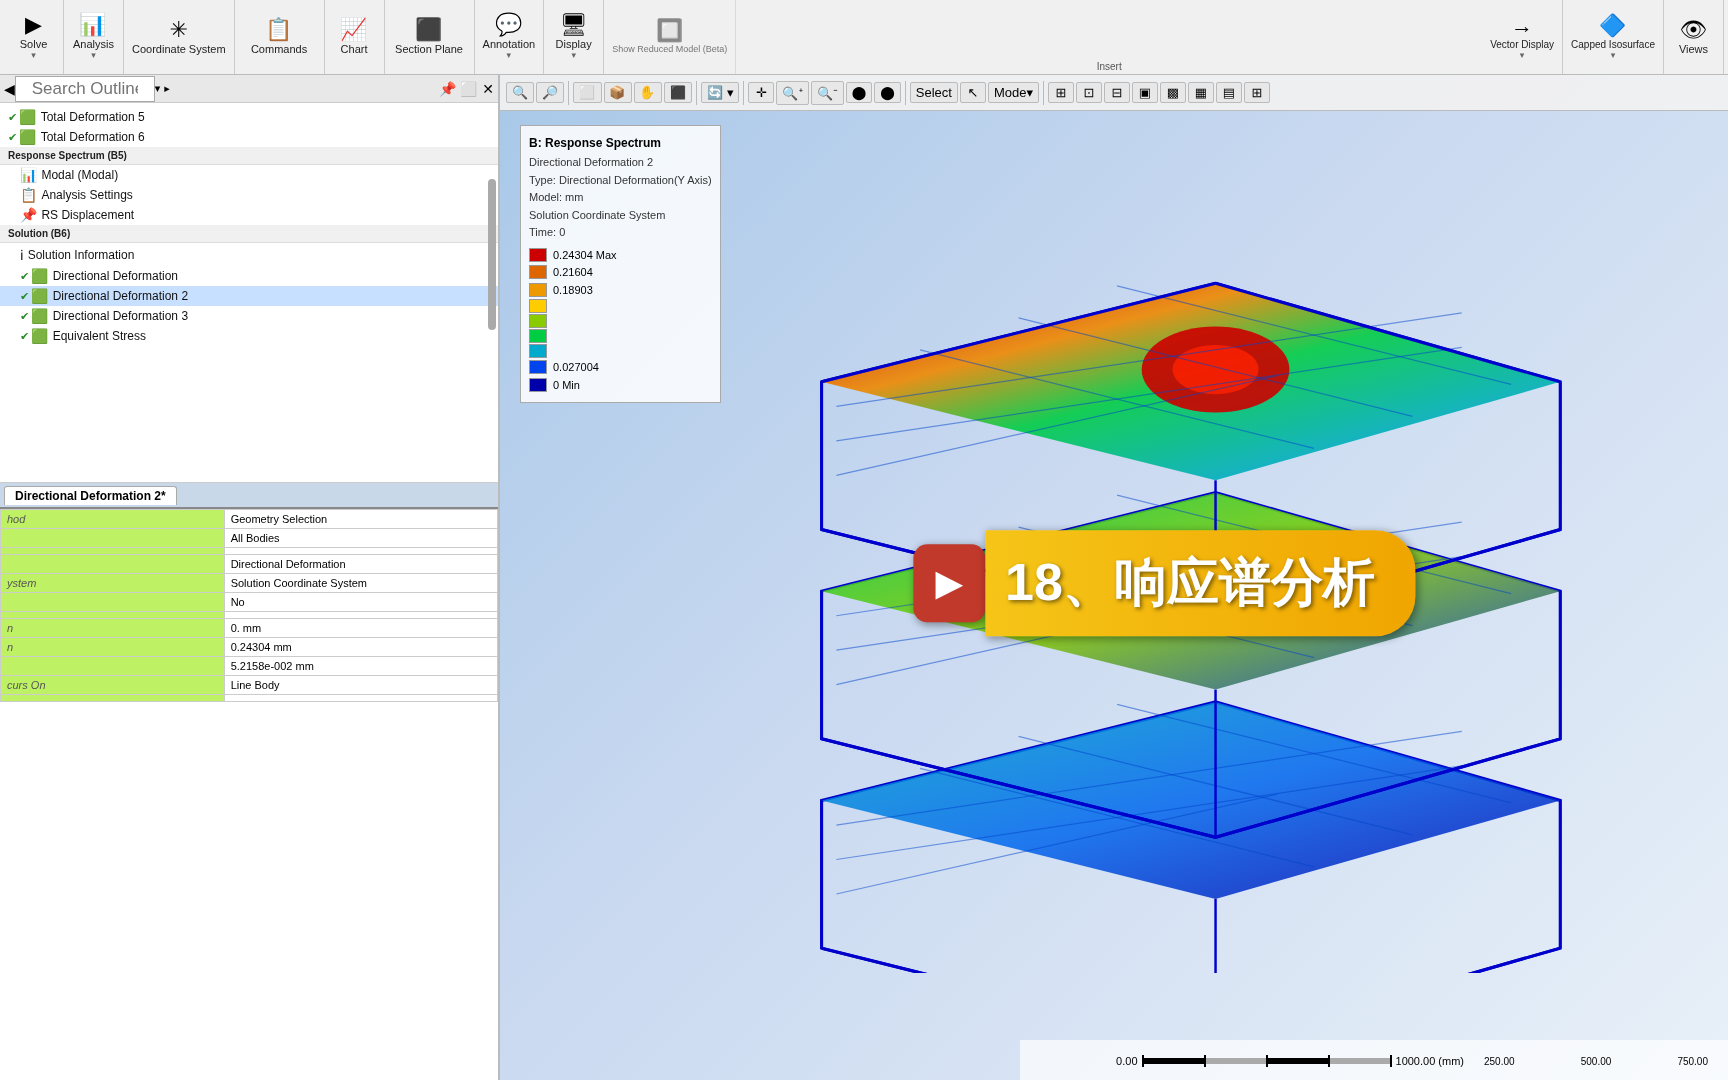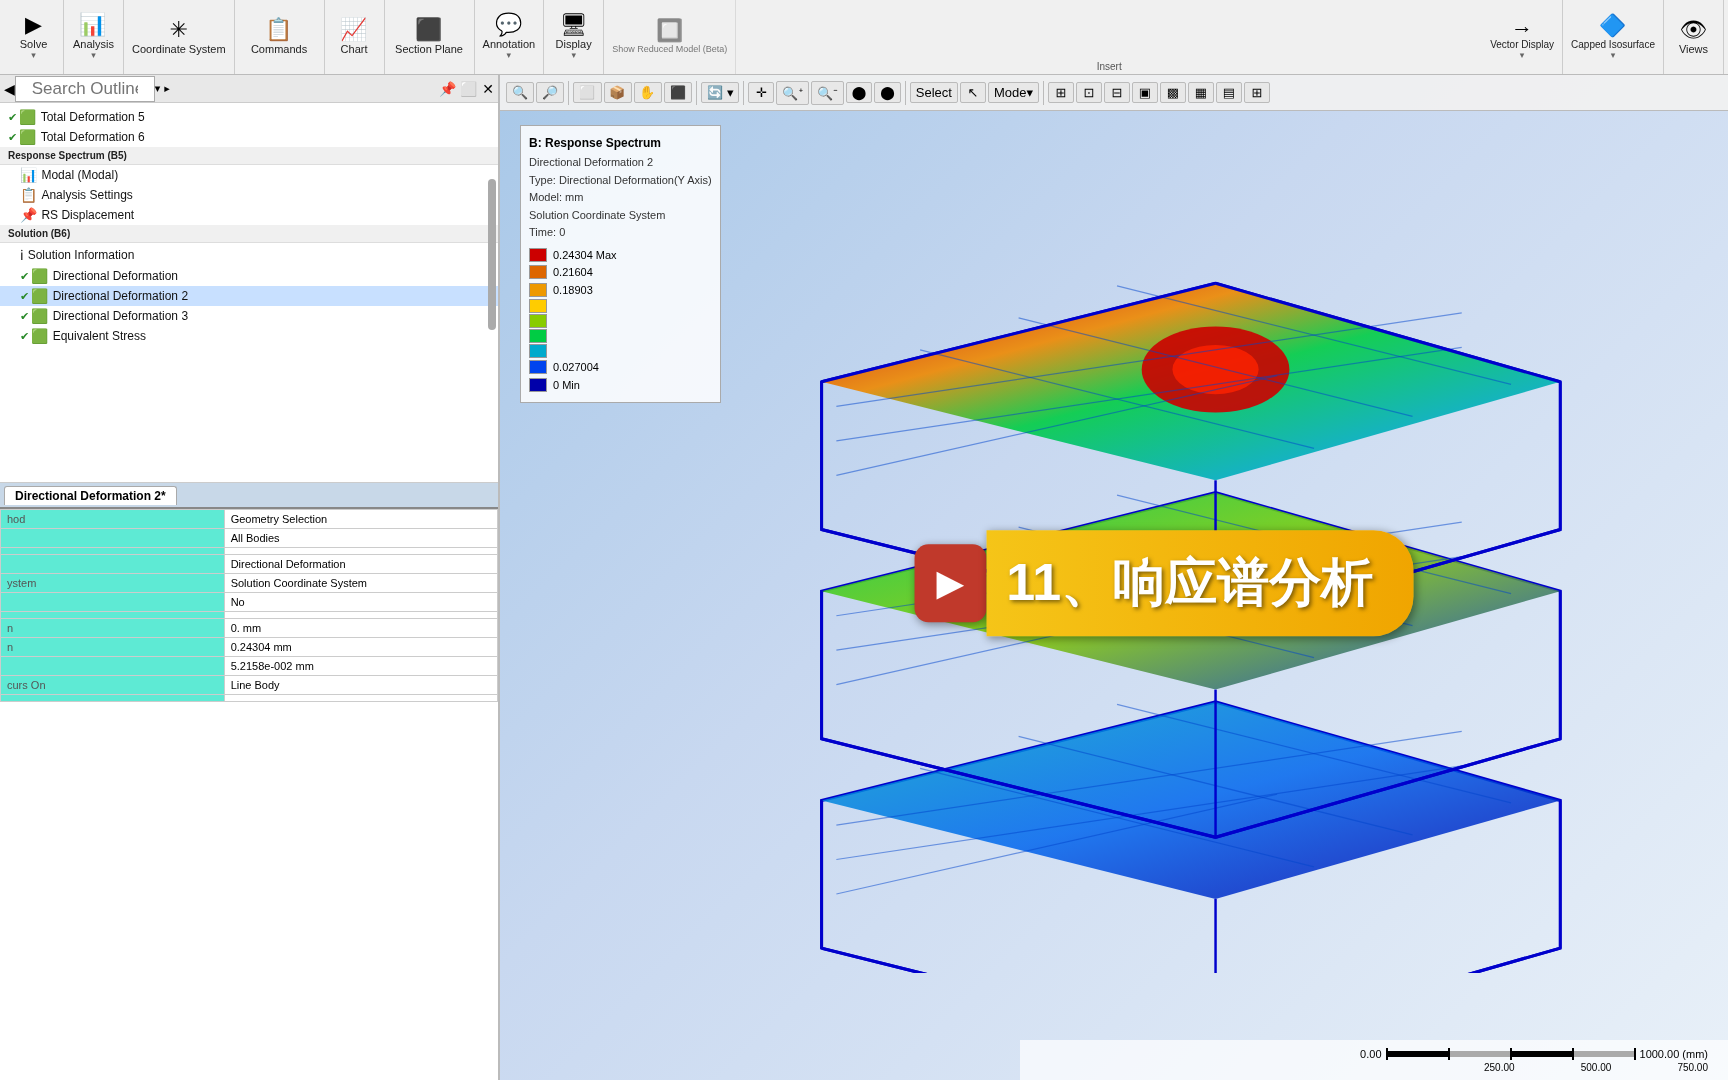--- a/index.html
+++ b/index.html
@@ -65,21 +65,21 @@
       background: #e0ecf8; border: 1px solid #aaa; border-bottom: none;
       padding: 2px 10px; font-size: 12px; cursor: pointer; margin-right: 2px;
       border-radius: 3px 3px 0 0;
     }
     .tab.active { background: #fff; font-weight: bold; }
 
     
     #props-table { flex: 1; overflow-y: auto; }
     table { width: 100%; border-collapse: collapse; font-size: 11px; }
     td { border: 1px solid #ccc; padding: 3px 6px; vertical-align: middle; }
-    td:first-child { background: #5eead4; color: #555; width: 45%; }
+    td:first-child { background: #bef264; color: #555; width: 45%; font-style: italic; }
     td:last-child { background: #fff; color: #000; }
 
     
     #right-panel { flex: 1; position: relative; background: linear-gradient(135deg, #a8c8e8 0%, #c8d8f0 40%, #e8f0f8 100%); }
 
     
     #viewport-toolbar {
       position: absolute; top: 0; left: 0; right: 0; height: 36px;
       background: rgba(240,240,240,0.95); border-bottom: 1px solid #bbb;
       display: flex; align-items: center; padding: 0 6px; gap: 2px;
@@ -500,21 +500,21 @@
 
         <line x1="180" y1="340" x2="500" y2="420" stroke="#0000cc" stroke-width="2.5"></line>
         <line x1="500" y1="420" x2="780" y2="340" stroke="#0000cc" stroke-width="2.5"></line>
 
         <line x1="180" y1="220" x2="500" y2="140" stroke="#0000cc" stroke-width="2.5"></line>
         <line x1="500" y1="140" x2="780" y2="220" stroke="#0000cc" stroke-width="2.5"></line>
       </g>
     </svg>
 
     <div id="scale-bar">
-      <div style="display:flex; flex-direction:column; align-items:flex-end;">
+      <div style="display:flex; flex-direction:row; align-items:flex-end;">
         <div style="display:flex; align-items:center; gap:0;">
           <span style="font-size:11px; margin-right:4px;">0.00</span>
           <div style="display:flex; align-items:center;">
             <div style="width:2px; height:12px; background:#000;"></div>
             <div style="width:60px; height:6px; background:#000;"></div>
             <div style="width:2px; height:12px; background:#000;"></div>
             <div style="width:60px; height:6px; background:#aaa;"></div>
             <div style="width:2px; height:12px; background:#000;"></div>
             <div style="width:60px; height:6px; background:#000;"></div>
             <div style="width:2px; height:12px; background:#000;"></div>
@@ -528,17 +528,17 @@
           <span style="font-size:10px;">500.00</span>
           <span style="font-size:10px;">750.00</span>
         </div>
       </div>
     </div>
 
     <div id="banner">
       <div id="banner-play">
         <span class="play-icon">▶</span>
       </div>
-      <div id="banner-text">11、响应谱分析</div>
+      <div id="banner-text">18、响应谱分析</div>
     </div>
 
   </div>
 </div>
 
 </body></html>

